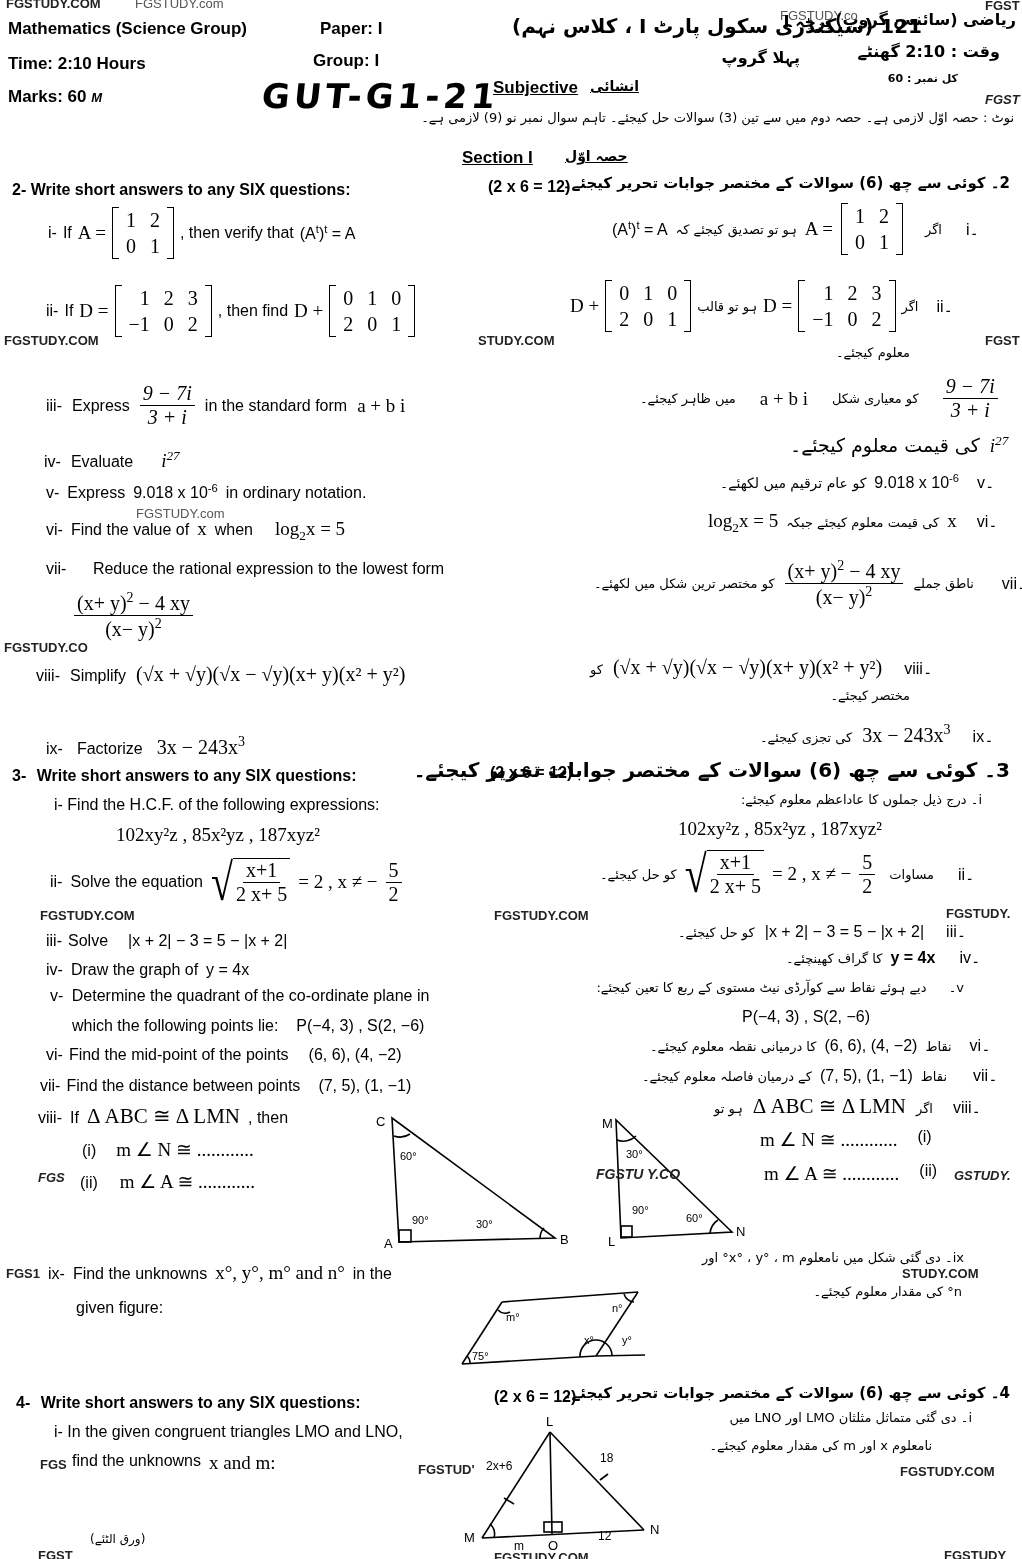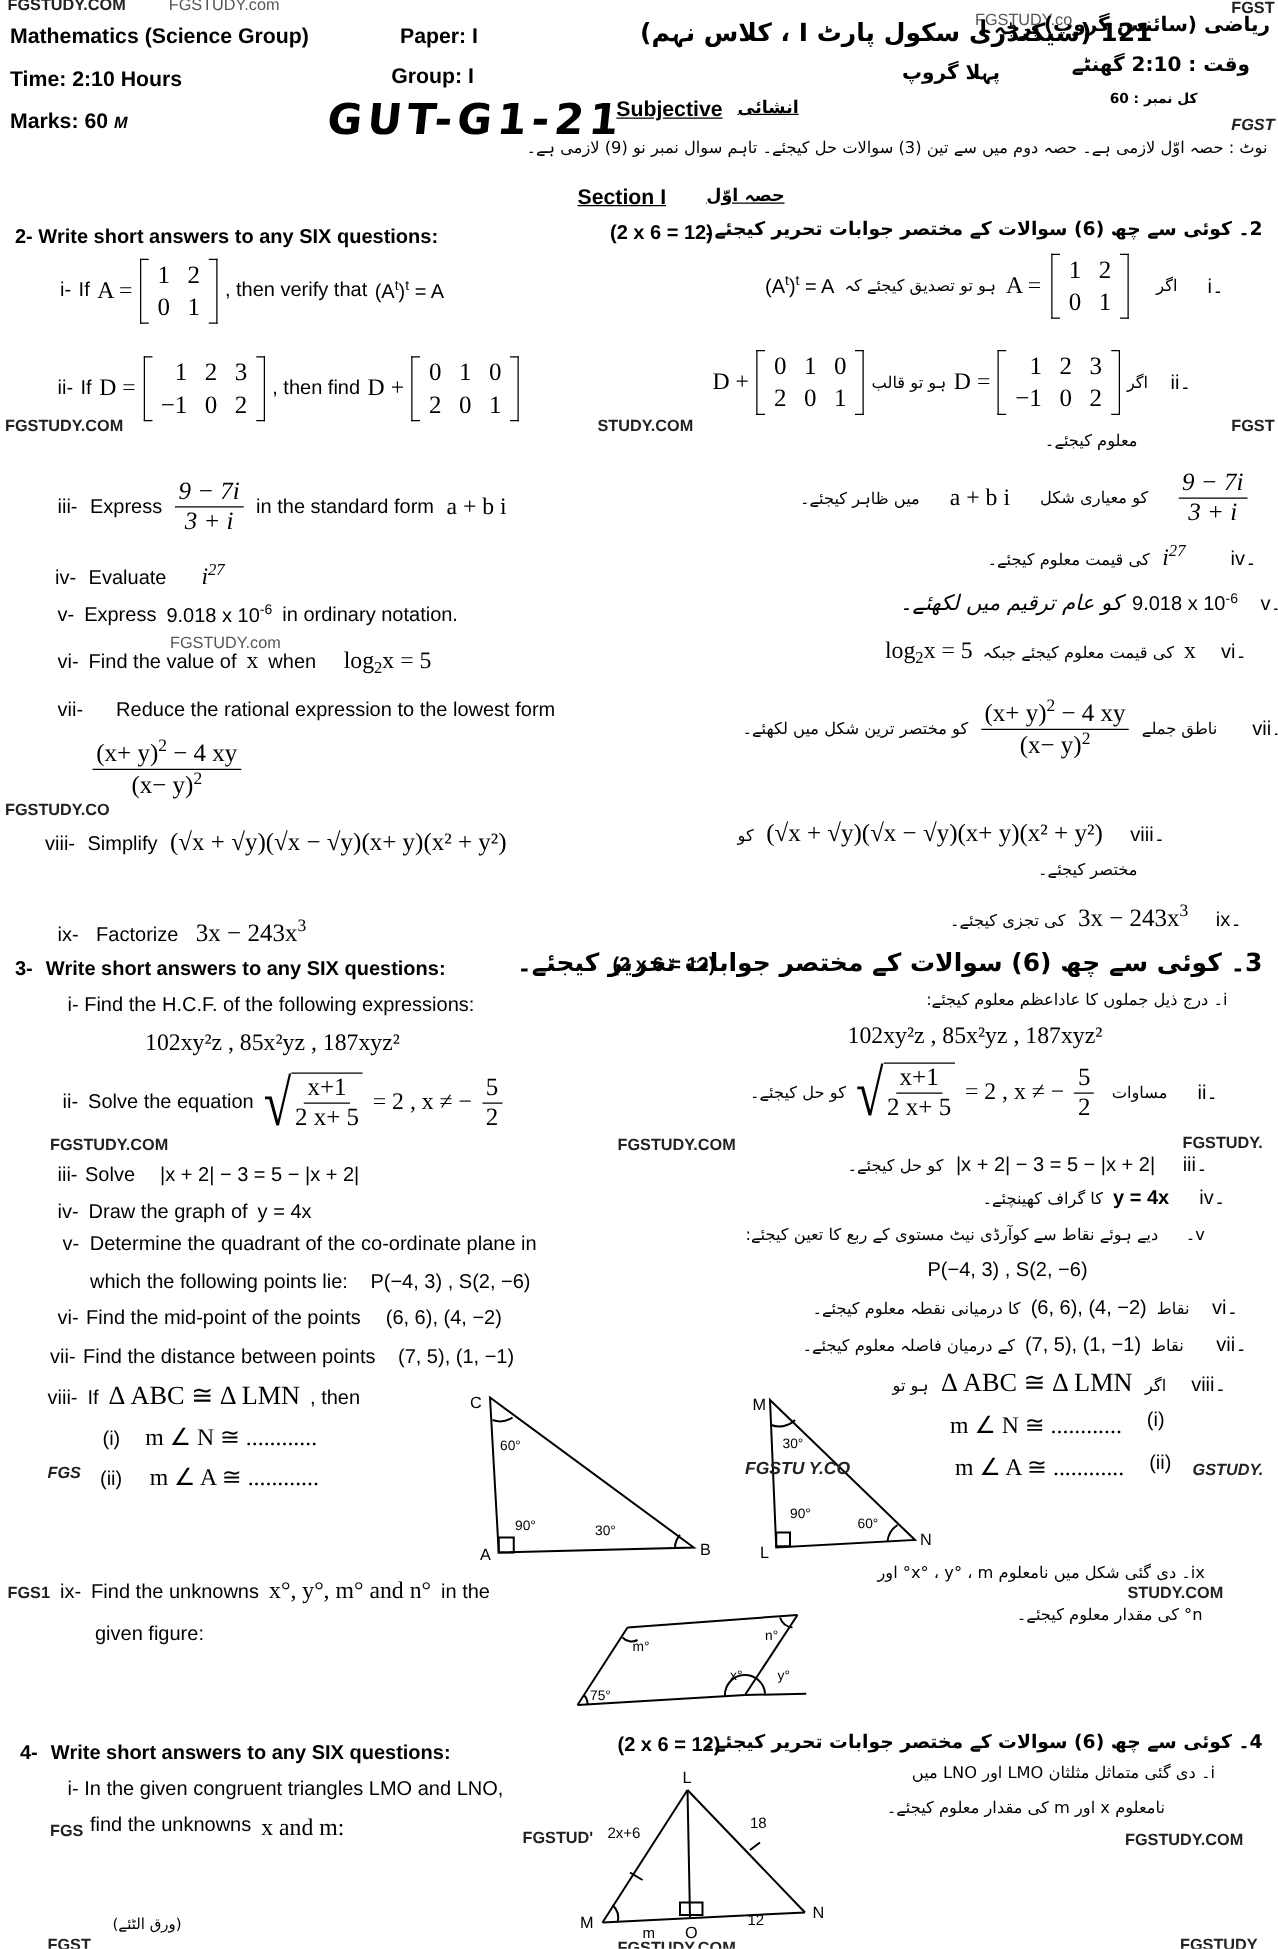--- a/index.html
+++ b/index.html
@@ -231,33 +231,33 @@
     </span>
   <span style="margin-left:16px;">iii۔</span>
 </div>
 
 <div class="abs q" style="left:44px;top:448px;display:flex;align-items:baseline;gap:10px;">
   <span>iv-</span>
   <span>Evaluate</span>
   <span class="math it" style="margin-left:18px;"><span>i</span><sup>27</sup></span>
 </div>
 <div class="abs q" style="left:790px;top:433px;display:flex;align-items:baseline;gap:10px;">
-  <span class="urdu" style="font-size:13px;">کی قیمت معلوم کیجئے۔</span>
+  <span class="urdu" style="font-size:19px;">کی قیمت معلوم کیجئے۔</span>
   <span class="math it"><span>i</span><sup>27</sup></span>
   <span style="margin-left:26px;">iv۔</span>
 </div>
 
 <div class="abs q" style="left:46px;top:482px;display:flex;align-items:baseline;gap:8px;">
   <span>v-</span>
   <span>Express</span>
   <span><span>9.018 x 10</span><sup>-6</sup></span>
   <span>in ordinary notation.</span>
 </div>
 <div class="abs q" style="left:720px;top:472px;display:flex;align-items:baseline;gap:8px;">
-  <span class="urdu" style="font-size:17px;font-style:italic;">کو عام ترقیم میں لکھئے۔</span>
+  <span class="urdu" style="font-size:14px;">کو عام ترقیم میں لکھئے۔</span>
   <span><span>9.018 x 10</span><sup>-6</sup></span>
   <span style="margin-left:10px;">v۔</span>
 </div>
 
 <div class="abs wm-light" style="left:136px;top:506px;">FGSTUDY.com</div>
 <div class="abs q" style="left:46px;top:518px;display:flex;align-items:baseline;gap:8px;">
   <span>vi-</span>
   <span>Find the value of</span>
   <span class="math">x</span>
   <span>when</span>

